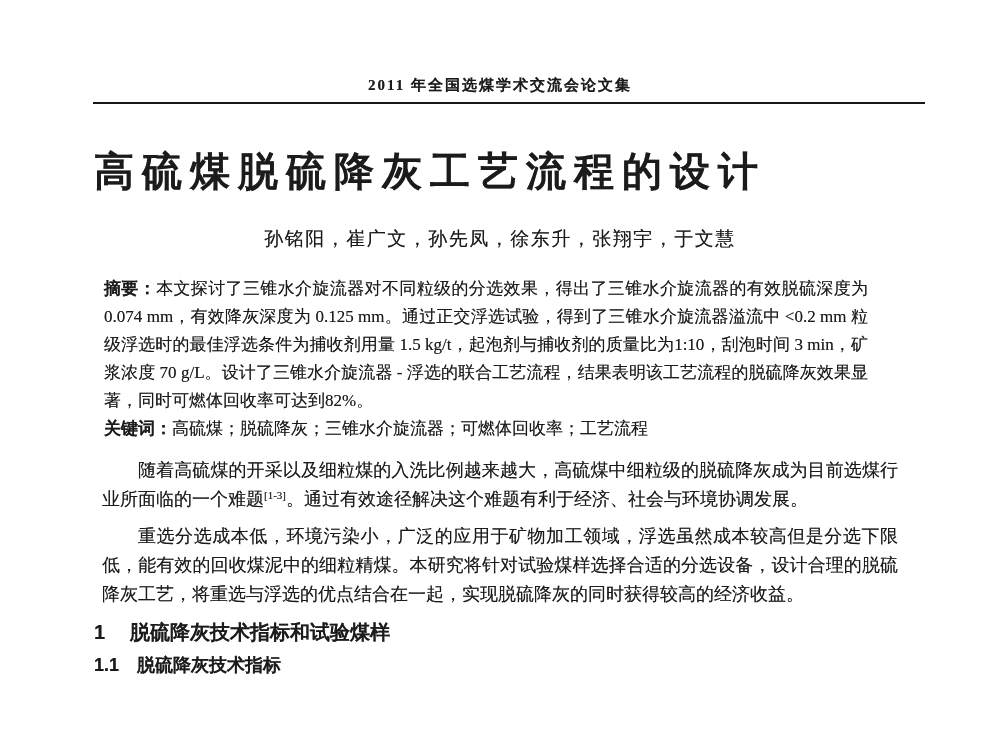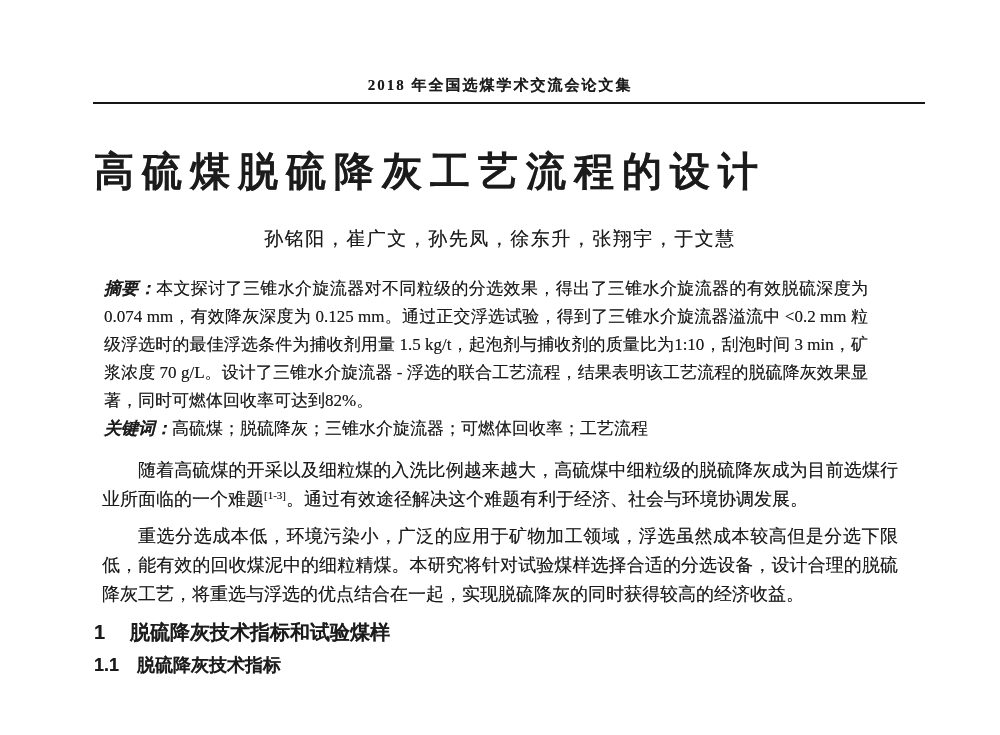--- a/index.html
+++ b/index.html
@@ -76,21 +76,20 @@
     font-size: 17px;
     line-height: 28px;
   }
   .abstract-p {
     text-align: justify;
     margin: 0;
   }
   .bold-label {
     font-family: "Liberation Sans", "DejaVu Sans", sans-serif;
     font-weight: bold;
-    font-style: italic;
   }
   .keywords-p {
     margin: 0;
     text-align: justify;
   }
   .classification-p {
     margin: 0;
   }
   .classification-p .doc-code {
     margin-left: 96px;
@@ -146,21 +145,21 @@
     display: inline-block;
     width: 18px;
   }
 </style>
 </head>
 <body>
 
 <div class="page">
 
   <div class="running-head">
-    <div class="cn">2018 年全国选煤学术交流会论文集</div>
+    <div class="cn">2011 年全国选煤学术交流会论文集</div>
   </div>
   <hr class="head-rule">
 
   <h1 class="paper-title">高硫煤脱硫降灰工艺流程的设计</h1>
 
   <div class="authors">孙铭阳，崔广文，孙先凤，徐东升，张翔宇，于文慧</div>
 
 
   <div class="front-matter">
     <p class="abstract-p"><span class="bold-label">摘要：</span><span>本文探讨了三锥水介旋流器对不同粒级的分选效果，得出了三锥水介旋流器的有效脱硫深度为 0.074 mm，有效降灰深度为 0.125 mm。通过正交浮选试验，得到了三锥水介旋流器溢流中 &lt;0.2 mm 粒级浮选时的最佳浮选条件为捕收剂用量 1.5 kg/t，起泡剂与捕收剂的质量比为1:10，刮泡时间 3 min，矿浆浓度 70 g/L。设计了三锥水介旋流器 - 浮选的联合工艺流程，结果表明该工艺流程的脱硫降灰效果显著，同时可燃体回收率可达到82%。</span></p>

